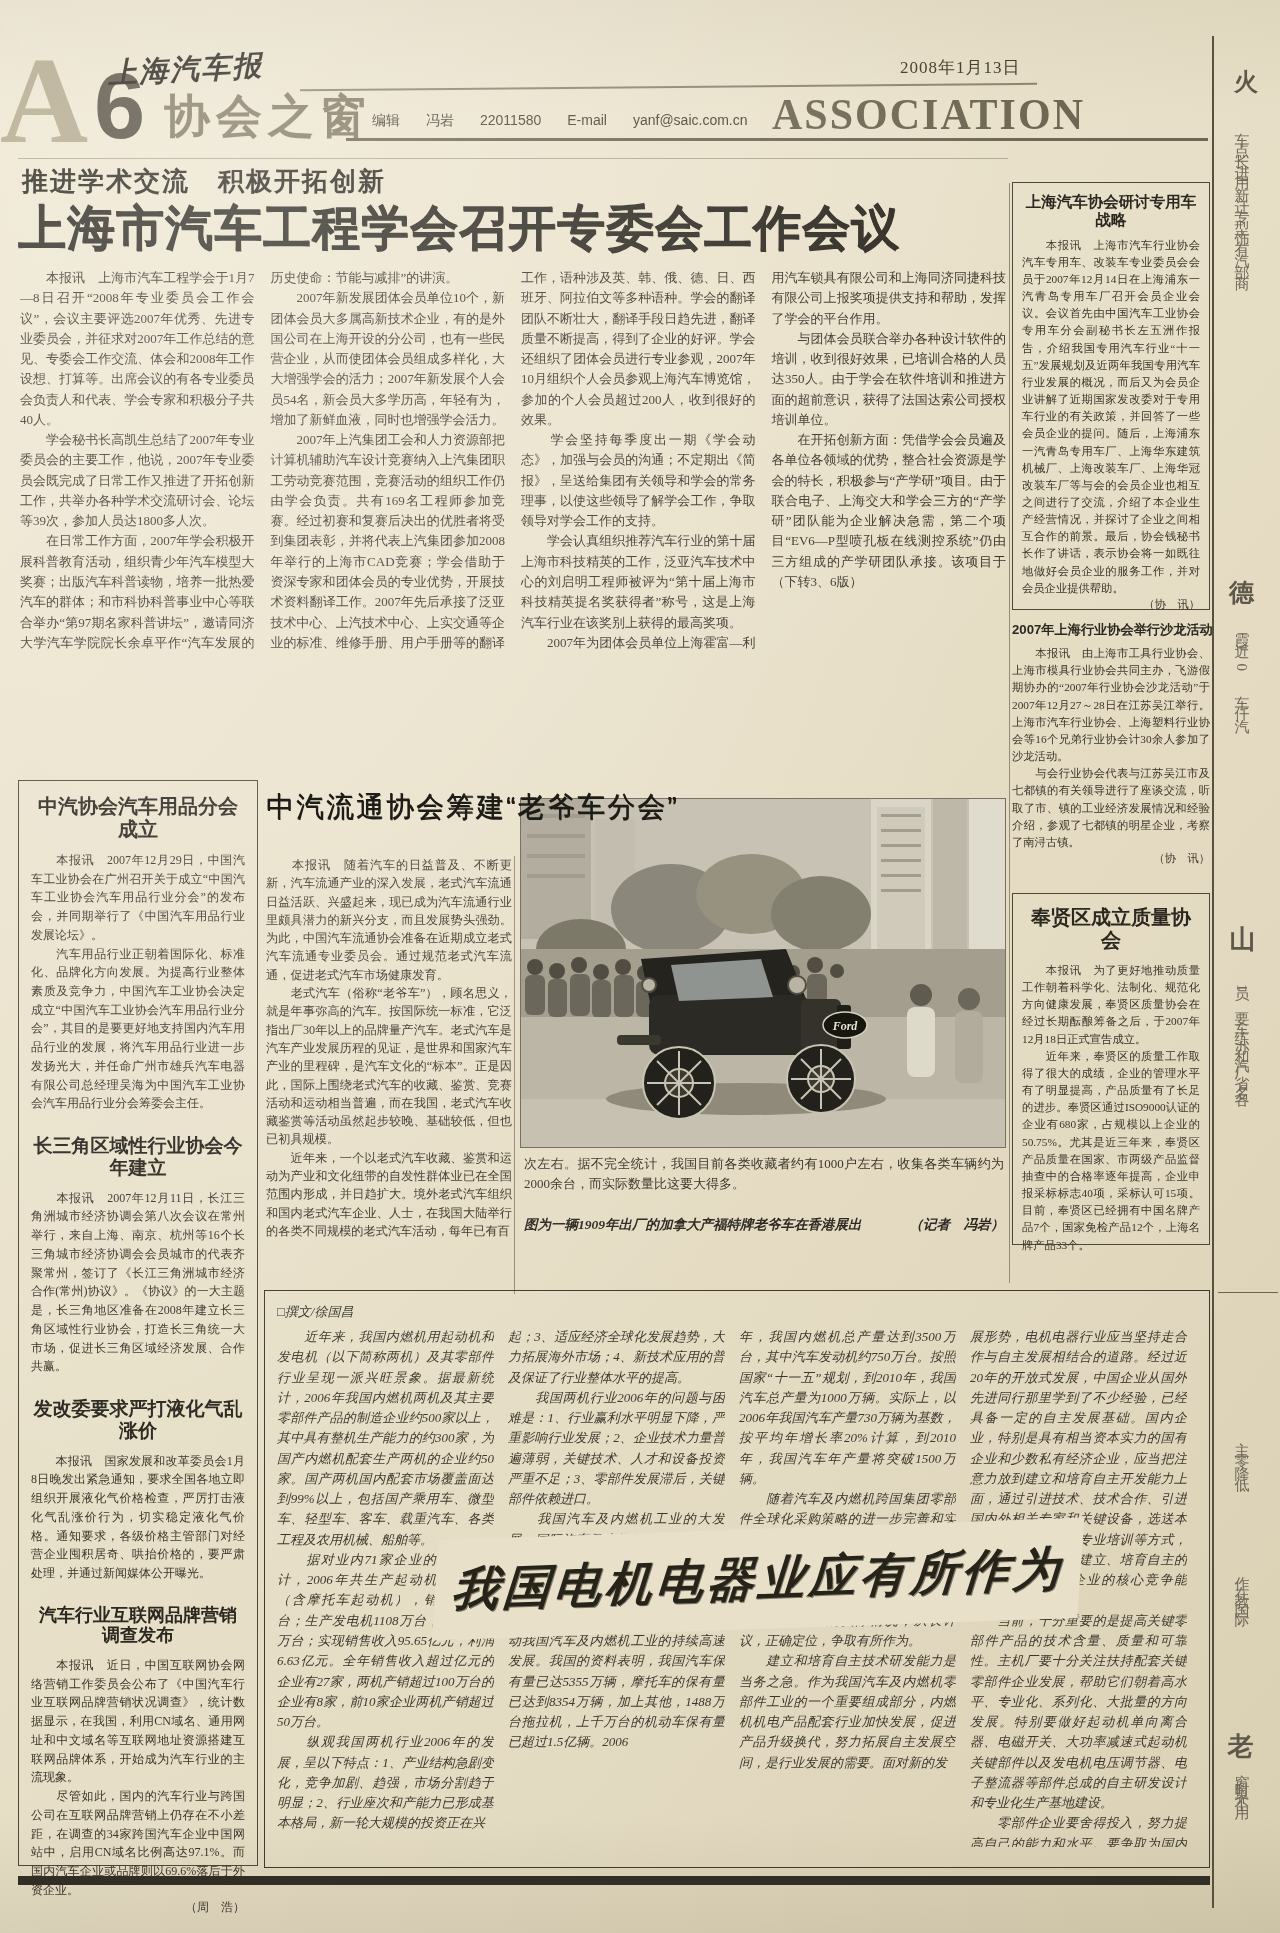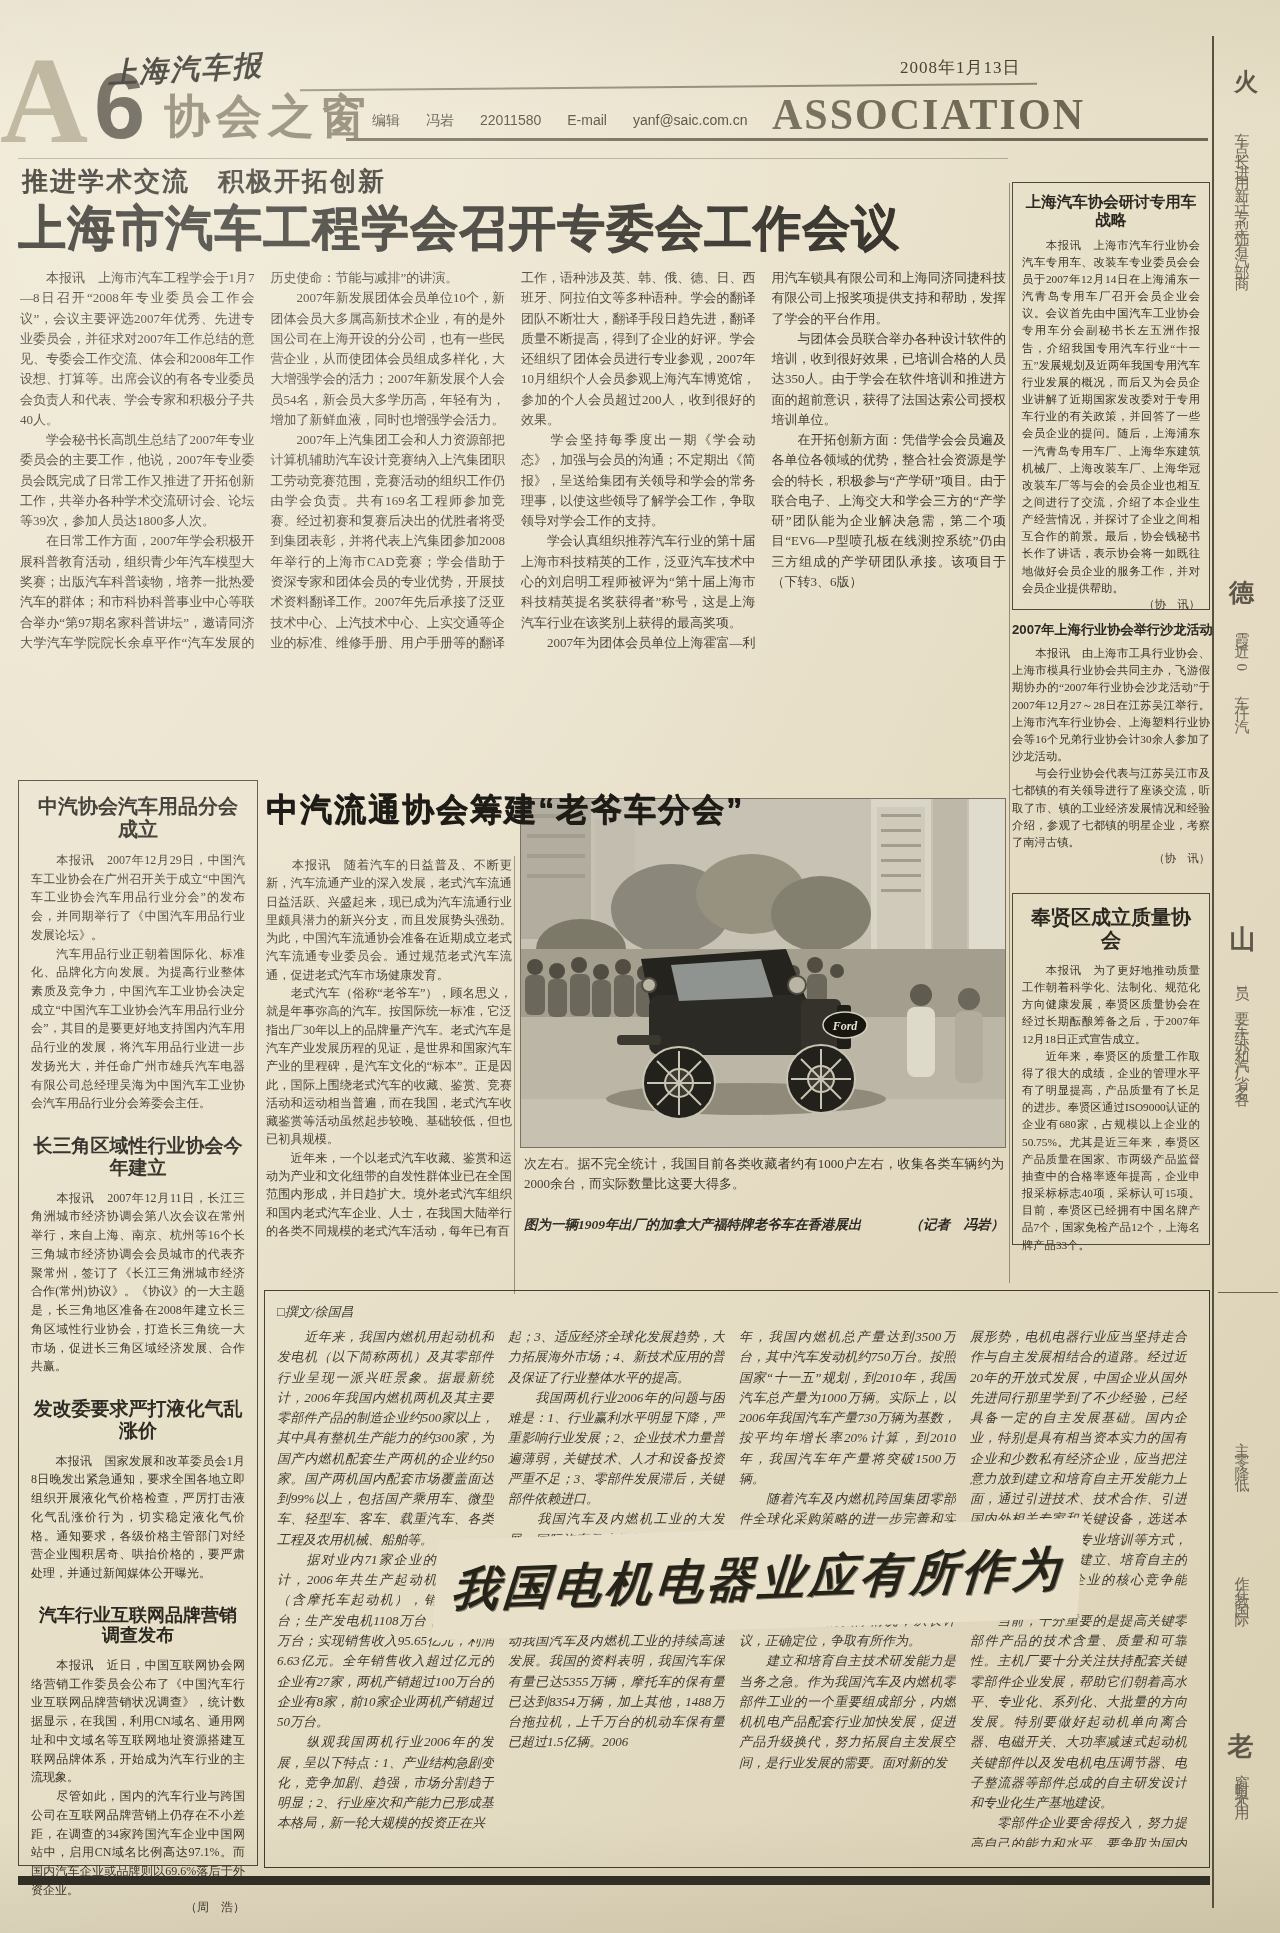--- a/index.html
+++ b/index.html
@@ -80,21 +80,21 @@
       <div class="txt" style="font-size:12px;line-height:1.56;">　　本报讯　国家发展和改革委员会1月8日晚发出紧急通知，要求全国各地立即组织开展液化气价格检查，严厉打击液化气乱涨价行为，切实稳定液化气价格。通知要求，各级价格主管部门对经营企业囤积居奇、哄抬价格的，要严肃处理，并通过新闻媒体公开曝光。</div>
     </div>
     <div style="margin-top:22px;">
       <div class="art-title hei" style="font-size:18px;margin-bottom:10px;">汽车行业互联网品牌营销调查发布</div>
       <div class="txt" style="font-size:12px;line-height:1.56;">　　本报讯　近日，中国互联网协会网络营销工作委员会公布了《中国汽车行业互联网品牌营销状况调查》，统计数据显示，在我国，利用CN域名、通用网址和中文域名等互联网地址资源搭建互联网品牌体系，开始成为汽车行业的主流现象。
 　　尽管如此，国内的汽车行业与跨国公司在互联网品牌营销上仍存在不小差距，在调查的34家跨国汽车企业中国网站中，启用CN域名比例高达97.1%。而国内汽车企业或品牌则以69.6%落后于外资企业。</div>
       <div class="sign" style="font-size:12px;">（周　浩）</div>
     </div>
   </div>
 
-  <div class="abs hei" style="left:266px;top:788px;width:740px;font-size:32px;font-weight:bold;color:#1e1c16;letter-spacing:2px;z-index:3;text-shadow:.5px .5px 0 #1e1c16;">中汽流通协会筹建“老爷车分会”</div>
+  <div class="abs hei" style="left:266px;top:788px;width:740px;font-size:28px;font-weight:normal;color:#1e1c16;letter-spacing:2px;z-index:3;text-shadow:.5px .5px 0 #1e1c16;">中汽流通协会筹建“老爷车分会”</div>
 
   <div class="abs" style="left:520px;top:798px;width:486px;height:350px;z-index:1;border:1px solid #79715f;box-sizing:border-box;background:#c4bfb0;">
     <svg width="484" height="348" viewBox="0 0 484 348">
       <rect x="0" y="0" width="484" height="348" fill="#c7c2b3"></rect>
 
       <rect x="350" y="0" width="60" height="170" fill="#d9d5c7"></rect>
       <rect x="356" y="8" width="48" height="150" fill="#cfcaba"></rect>
       <rect x="412" y="0" width="34" height="180" fill="#bdb8a8"></rect>
       <rect x="448" y="0" width="36" height="200" fill="#e0dccd"></rect>
       <rect x="0" y="0" width="70" height="140" fill="#b2ad9e"></rect>

